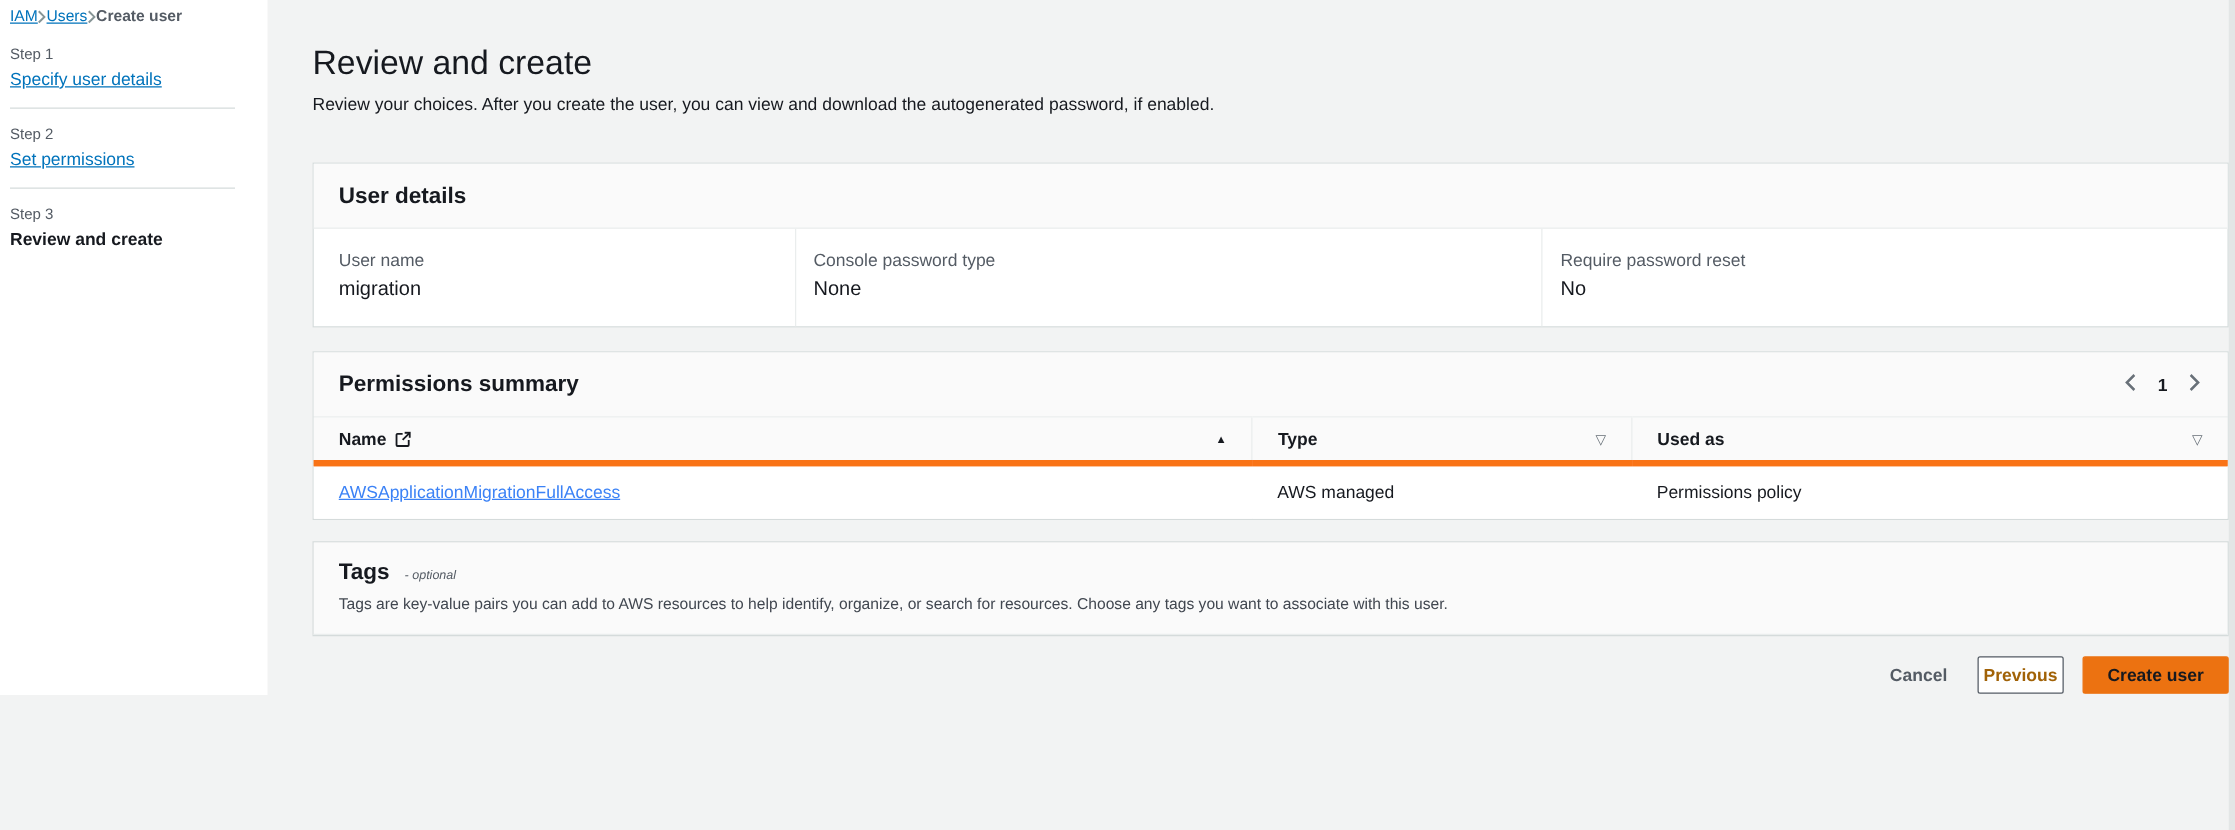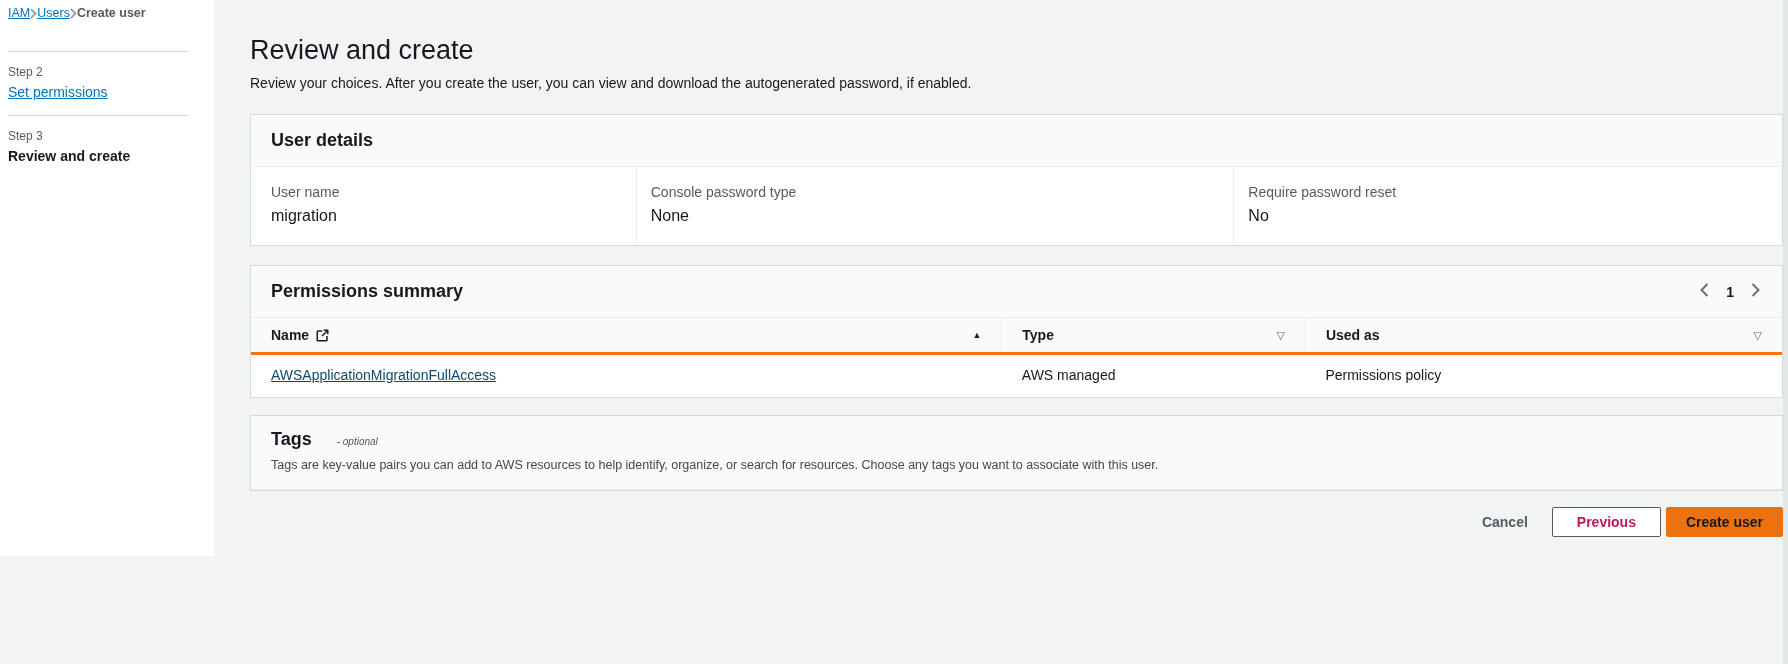--- a/index.html
+++ b/index.html
@@ -46,47 +46,47 @@
   .field-value { font-size:16px; color:#16191f; }
 
   
   .perm-header { display:flex; align-items:center; justify-content:space-between; background:#fafafa; padding:15px 20px; }
   .pagination { display:flex; align-items:center; gap:15px; }
   .page-btn { background:none; border:none; cursor:pointer; display:flex; align-items:center; padding:2px; }
   .page-num { font-size:14px; font-weight:bold; color:#16191f; }
 
   table.perm-table { border-collapse:collapse; width:100%; font-size:14px; }
   .perm-table thead tr { background:#fafafa; }
-  .perm-table th { text-align:left; font-weight:bold; color:#16191f; padding:9px 20px; border-top:1px solid #eaeded; border-bottom:3px solid #f97316; cursor:pointer; }
+  .perm-table th { text-align:left; font-weight:bold; color:#16191f; padding:9px 20px; border-top:1px solid #eaeded; border-bottom:5px solid #f97316; cursor:pointer; }
   .th-inner { display:flex; align-items:center; }
   .th-label { display:flex; align-items:center; gap:7px; }
   .sort-glyph { margin-left:auto; }
   .sort-asc { font-size:9px; color:#16191f; }
   .sort-neutral { font-size:11px; color:#687078; }
   .col-name { width:742px; }
   .col-type { width:300px; }
   .col-used { width:471px; }
   .perm-table th + th { border-left:1px solid #eaeded; }
   .perm-table td { padding:12px 20px 14px 20px; background:#fff; }
-  .policy-link { color:#0c4a6e; text-decoration:underline; cursor:pointer; }
+  .policy-link { color:#3b82f6; text-decoration:underline; cursor:pointer; }
 
   
   .tags-header { background:#fafafa; border-bottom:1px solid #eaeded; padding:13px 20px 17px 20px; }
-  .tags-title-row { display:flex; align-items:baseline; gap:25px; }
+  .tags-title-row { display:flex; align-items:baseline; gap:12px; }
   .tags-optional { font-size:10px; font-style:italic; color:#545b64; }
   .tags-desc { margin-top:8px; font-size:12.5px; color:#414750; }
   .tags-body { padding:17px 20px 15px 20px; }
   .tags-empty { font-size:14px; color:#16191f; }
   .btn-secondary { margin-top:17px; display:inline-block; background:#fff; border:1px solid #545b64; border-radius:2px; padding:5px 19px; font-size:14px; font-weight:bold; color:#16191f; cursor:pointer; font-family:inherit; }
   .tags-limit { margin-top:9px; font-size:12px; color:#687078; }
 
   
   .footer-actions { margin-top:16px; display:flex; align-items:center; justify-content:flex-end; }
   .btn-link { background:none; border:none; font-size:14px; font-weight:bold; color:#545b64; cursor:pointer; padding:6px 10px; margin-right:14px; font-family:inherit; }
-  .btn-normal { background:#fff; border:1px solid #545b64; border-radius:2px; padding:6px 24px; font-size:14px; font-weight:bold; color:#be185d; cursor:pointer; margin-right:5px; font-family:inherit; }
+  .btn-normal { background:#fff; border:1px solid #545b64; border-radius:2px; padding:6px 4px; font-size:14px; font-weight:bold; color:#a16207; cursor:pointer; margin-right:15px; font-family:inherit; }
   .btn-primary { background:#ec7211; border:1px solid #ec7211; border-radius:2px; padding:6px 19px; font-size:14px; font-weight:bold; color:#16191f; cursor:pointer; font-family:inherit; }
 </style>
 </head>
 <body>
 
 <div id="screen">
   <div class="sidebar-bg"></div>
   <div class="scroll-gutter"></div>
 
   <nav class="breadcrumb">
@@ -99,37 +99,41 @@
     <a>Users</a>
     <span class="crumb-sep">
       <svg width="7" height="11" viewBox="0 0 7 11">
           <path d="M1 1l4.5 4.5L1 10" fill="none" stroke="#879596" stroke-width="1.6"></path>
         </svg>
     </span>
     <span class="current">Create user</span>
   </nav>
 
   <nav class="steps">
+    <div class="step">
+      <div class="step-num">Step 1</div>
+      <a>Specify user details</a>
+    </div>
     <hr class="step-divider">
     <div class="step">
       <div class="step-num">Step 2</div>
       <a>Set permissions</a>
     </div>
     <hr class="step-divider">
     <div class="step">
       <div class="step-num">Step 3</div>
       <span class="current-step">Review and create</span>
     </div>
   </nav>
 
   <main class="main">
     <h1 class="page-title">Review and create</h1>
     <div class="page-desc">Review your choices. After you create the user, you can view and download the autogenerated password, if enabled.</div>
 
-    <section class="panel" style="margin-top:23px;">
+    <section class="panel" style="margin-top:39px;">
       <div class="panel-header">
         <span class="panel-title">User details</span>
       </div>
       <div class="ud-body">
         <div class="ud-col ud-c1">
           <div class="field-label">User name</div>
           <div class="field-value">migration</div>
         </div>
         <div class="ud-col ud-c2">
           <div class="field-label">Console password type</div>

